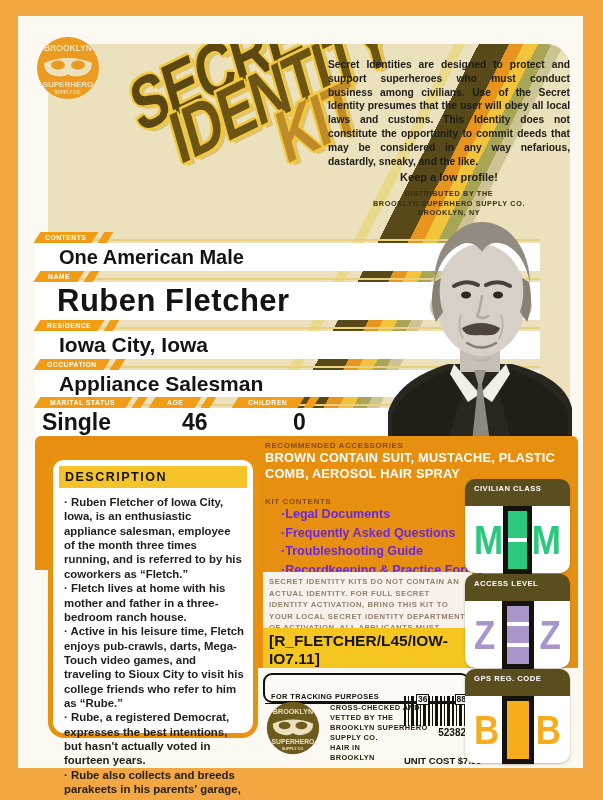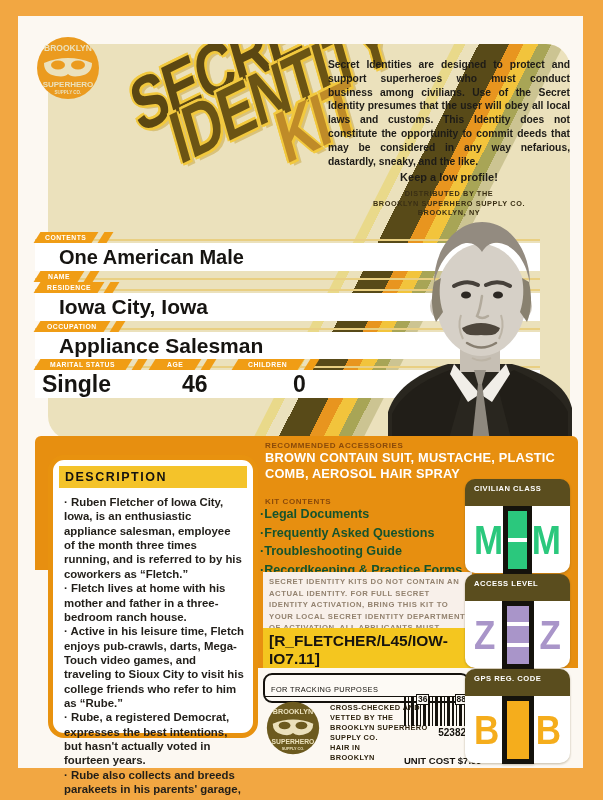--- a/index.html
+++ b/index.html
@@ -53,30 +53,30 @@
   
   .desc-card{left:48px;top:455px;width:200px;height:273px;background:#ffffff;border:5px solid #e8920f;border-radius:16px;}
   .desc-header{margin:6px 6px 0 6px;height:22px;background:#f4c32a;display:flex;align-items:center;}
   .desc-title{font-size:12.5px;font-weight:bold;letter-spacing:1.5px;color:#15130f;padding-left:6px;}
   .desc-body{padding:7px 9px 0 11px;color:#211e19;font-size:11.4px;font-weight:bold;line-height:1.26;}
   
   .mini-label{font-size:8px;font-weight:bold;letter-spacing:0.6px;color:#8a4a0a;}
   .acc-label{left:265px;top:441px;}
   .acc-value{left:265px;top:450px;width:302px;color:#fff;font-size:12.8px;font-weight:bold;line-height:1.28;letter-spacing:0.2px;}
   .kit-label{left:265px;top:497px;}
-  .kit-list{left:260px;top:505px;width:205px;color:#14532d;font-size:12.6px;font-weight:bold;line-height:1.48;}
+  .kit-list{left:281px;top:505px;width:205px;color:#6d28d9;font-size:12.6px;font-weight:bold;line-height:1.48;}
   
   .fineprint{left:263px;top:572px;width:197px;height:48px;background:#f8f0ea;padding:4px 6px;
              color:#93826f;font-size:7.7px;font-weight:bold;letter-spacing:0.55px;line-height:1.5;}
   .activation{left:263px;top:628px;width:197px;height:34px;background:#f4c61f;padding:3px 6px;}
   .act-label{font-size:9.3px;font-weight:bold;letter-spacing:0.4px;color:#7c4a08;}
   .act-code{font-size:15.5px;font-weight:bold;color:#17140f;margin-top:1px;}
   
   .tracking{left:263px;top:673px;width:203px;height:26px;border:2px solid #14110c;border-radius:9px;background:#fdfaf5;}
-  .tracking-label{font-size:7.4px;font-weight:normal;letter-spacing:0.4px;color:#14110c;padding:10px 0 2px 6px;border-bottom:1.5px solid #14110c;}
+  .tracking-label{font-size:7.4px;font-weight:bold;letter-spacing:0.4px;color:#14110c;padding:17px 0 2px 6px;border-bottom:1.5px solid #14110c;}
   
   .vetting{left:330px;top:703px;font-size:7.4px;font-weight:bold;letter-spacing:0.4px;color:#2f2410;line-height:1.35;}
   
   .barcode-wrap{left:404px;top:696px;width:66px;}
   .bars{position:relative;height:30px;background:repeating-linear-gradient(90deg,#14110c 0 2px,transparent 2px 4px,#14110c 4px 5px,transparent 5px 7px,#14110c 7px 10px,transparent 10px 12px);}
   .bc-num{position:absolute;font-size:8.5px;font-weight:bold;background:#fdfaf5;color:#14110c;line-height:1;padding:0 1px;}
   .bc-tl{top:-2px;left:12px;border:1px solid #14110c;}
   .bc-tr{top:-2px;right:2px;border:1px solid #14110c;}
   .bc-row{display:flex;justify-content:flex-end;font-size:10px;font-weight:bold;color:#14110c;padding:1px 4px 0 0;}
   .unit-cost{margin-top:17px;font-size:9.5px;font-weight:bold;color:#14110c;white-space:nowrap;}
@@ -137,20 +137,21 @@
     </div>
     <div class="bar v1">One American Male</div>
 
     <div class="tab-row">
       <i class="sep"></i>
       <div class="tab" style="left:2px;width:44px">
           <span class="tab-label">NAME</span>
         </div>
       <i class="tick" style="left:52px"></i>
     </div>
+    <div class="bar v2">Ruben Fletcher</div>
 
     <div class="tab-row">
       <i class="sep"></i>
       <div class="tab" style="left:2px;width:64px">
           <span class="tab-label">RESIDENCE</span>
         </div>
       <i class="tick" style="left:72px"></i>
     </div>
     <div class="bar v3">Iowa City, Iowa</div>
 

